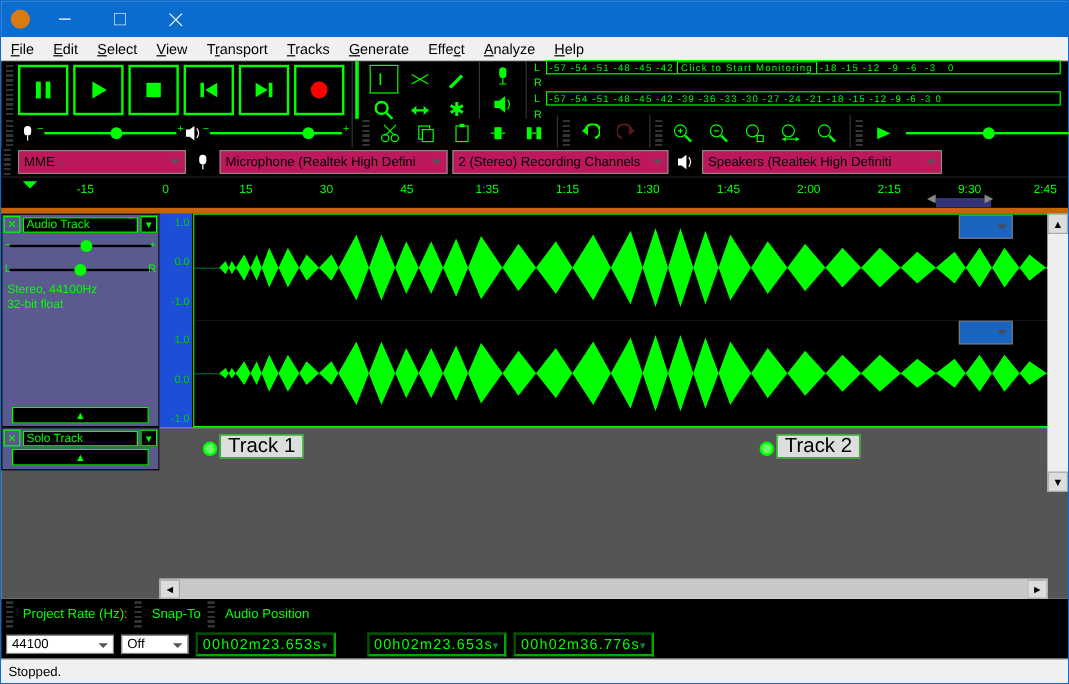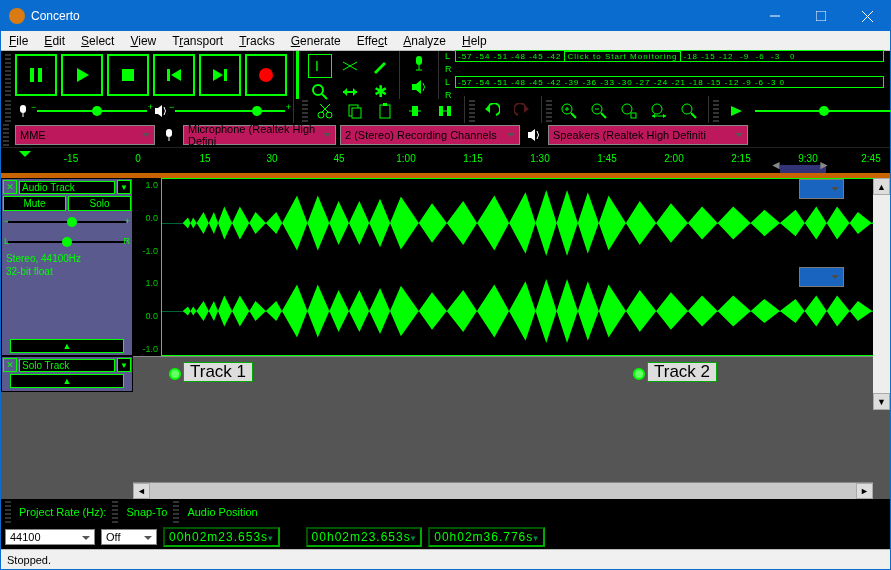--- a/index.html
+++ b/index.html
@@ -74,21 +74,21 @@
 .msrow { display:flex; gap:2px; padding:1px 1px; }
 .msbtn { flex:1; border:1px solid #0f0; color:#0f0; text-align:center; font-size:10px; background:#000; padding:1px 0;}
 .pslider { height:18px; position:relative; margin:1px 6px; }
 .pslider .tr { position:absolute; left:0; right:0; top:8px; height:2px; background:#000;}
 .pslider .kn { position:absolute; top:4px; width:10px; height:10px; border-radius:50%; background:#0f0;}
 .pslider .end { position:absolute; top:3px; color:#0f0; font-size:9px;}
 .pslider .end.l{left:-4px;} .pslider .end.r{right:-4px;}
 .pinfo { color:#0f0; font-size:10px; padding:1px 4px; line-height:1.1;}
 .collapse { height:14px; background:#000; border:1px solid #0f0; margin:2px 8px; display:flex; align-items:center; justify-content:center; color:#0f0; font-size:9px;}
 .wavecol { flex:1; border:1px solid #0f0; display:flex; flex-direction:column; }
-.ruler { width:28px; background:#000000; display:flex; flex-direction:column; justify-content:space-between; font-size:9px; color:#0c0; border-right:1px solid #000; padding:2px 2px; text-align:right;}
+.ruler { width:28px; background:#1d4ed8; display:flex; flex-direction:column; justify-content:space-between; font-size:9px; color:#0c0; border-right:1px solid #000; padding:2px 2px; text-align:right;}
 .wavewrap { flex:1; display:flex; }
 .wave { flex:1; background:#000; position:relative; overflow:hidden;}
 .wave .mid { position:absolute; left:0; right:0; top:50%; height:1px; background:#063; }
 .wave .sel { position:absolute; top:0; bottom:0; background:#1b6fd4; opacity:.9;}
 .wave svg { position:absolute; left:0; top:0; width:100%; height:100%;}
 .wavepair { flex:1; display:flex; flex-direction:column;}
 
 .labeltrack { display:flex; height:36px; }
 .lblw { flex:1; background:#555; position:relative; border-top:1px solid #888;}
 .lblflag { position:absolute; top:5px; height:20px; background:#ddd; border:1px solid #0a0; color:#000; font-size:17px; padding:0 6px; display:flex; align-items:center;}
@@ -112,21 +112,20 @@
 .tcode .u { color:#084; font-size:9px; }
 .statusline { height:20px; background:#f0f0f0; font-size:11px; display:flex; align-items:center; padding:0 6px; border-top:1px solid #bbb;}
 </style>
 </head>
 <body>
 
 <div class="window">
 
   <div class="titlebar">
     <span class="appicon"></span>
-    <span class="title">Concerto</span>
     <div class="wbtn">
         <svg width="10" height="10">
           <line x1="0" y1="5" x2="10" y2="5" stroke="#fff" stroke-width="1"></line>
         </svg>
       </div>
     <div class="wbtn">
         <svg width="10" height="10">
           <rect x="0" y="0" width="10" height="10" fill="none" stroke="#fff"></rect>
         </svg>
       </div>
@@ -403,40 +402,40 @@
 
     <div class="devbar">
       <span class="grip sm"></span>
       <div class="sel" style="width:140px;">MME</div>
       <div class="slicon">
           <svg width="14" height="14">
             <rect x="4" y="1" width="6" height="8" rx="3" fill="#fff"></rect>
             <line x1="7" y1="9" x2="7" y2="13" stroke="#fff"></line>
           </svg>
         </div>
-      <div class="sel" style="width:153px;">Microphone (Realtek High Defini</div>
+      <div class="sel" style="width:190px;text-align:right;">Microphone (Realtek High Defini</div>
       <div class="sel" style="width:180px;">2 (Stereo) Recording Channels</div>
       <div class="slicon">
           <svg width="14" height="14">
             <polygon points="1,4 4,4 8,1 8,13 4,10 1,10" fill="#fff"></polygon>
             <path d="M10 3 Q13 7 10 11" stroke="#fff" fill="none"></path>
           </svg>
         </div>
       <div class="sel" style="width:200px;">Speakers (Realtek High Definiti</div>
     </div>
 
     <div class="timeline">
       <div class="playhead"></div>
       <div class="selbar"></div>
       <span class="t" style="left:70px;">-15</span>
       <span class="t" style="left:137px;">0</span>
       <span class="t" style="left:204px;">15</span>
       <span class="t" style="left:271px;">30</span>
       <span class="t" style="left:338px;">45</span>
-      <span class="t" style="left:405px;">1:00</span>
+      <span class="t" style="left:405px;">1:35</span>
       <span class="t" style="left:472px;">1:15</span>
       <span class="t" style="left:539px;">1:30</span>
       <span class="t" style="left:606px;">1:45</span>
       <span class="t" style="left:673px;">2:00</span>
       <span class="t" style="left:740px;">2:15</span>
       <span class="t" style="left:807px;">9:30</span>
       <span class="t" style="left:870px;">2:45</span>
       <span class="seltri" style="right:108px;">◄</span>
       <span class="seltri" style="right:60px;">►</span>
     </div>
@@ -444,24 +443,20 @@
   </div>
 
   <div class="tracks">
     <div class="trackrow" style="height:178px;">
       <div class="panel">
         <div class="phdr">
           <div class="x">✕</div>
           <div class="nm">Audio Track</div>
           <div class="dd">▼</div>
         </div>
-        <div class="msrow">
-          <div class="msbtn">Mute</div>
-          <div class="msbtn">Solo</div>
-        </div>
         <div class="pslider">
             <span class="end l">−</span>
             <div class="tr"></div>
             <div class="kn" style="left:50%;"></div>
             <span class="end r">+</span>
           </div>
         <div class="pslider">
             <span class="end l">L</span>
             <div class="tr"></div>
             <div class="kn" style="left:46%;"></div>

